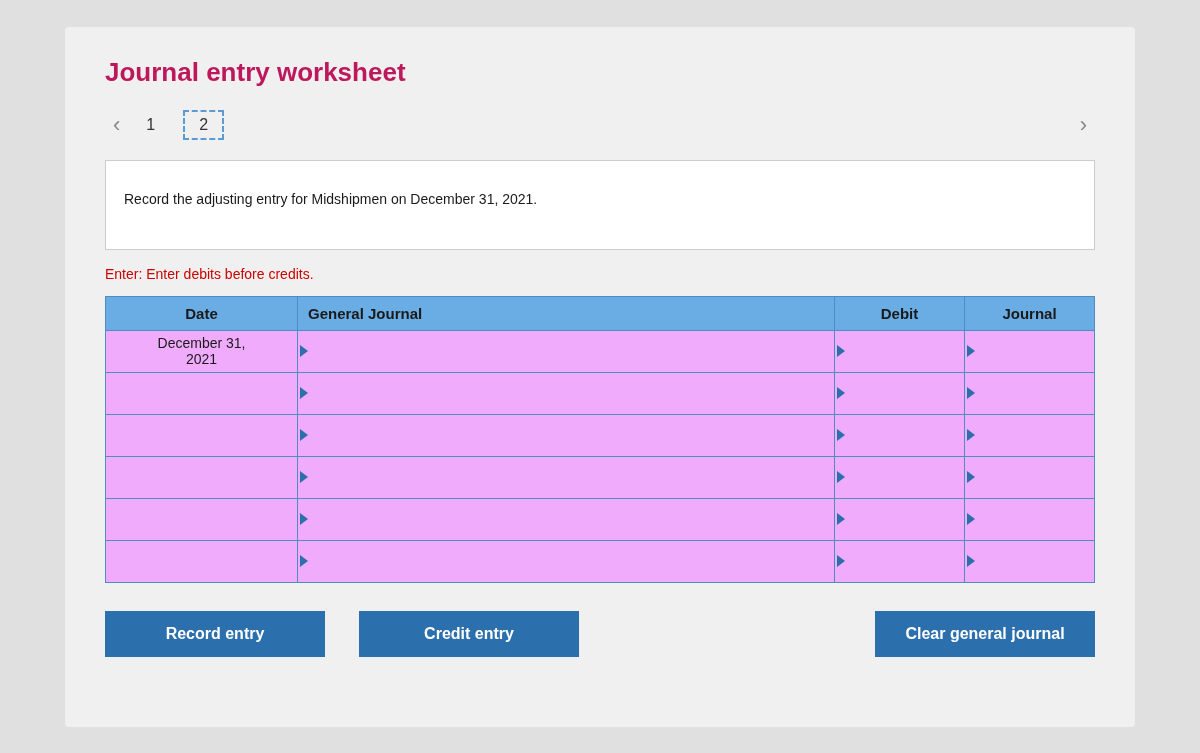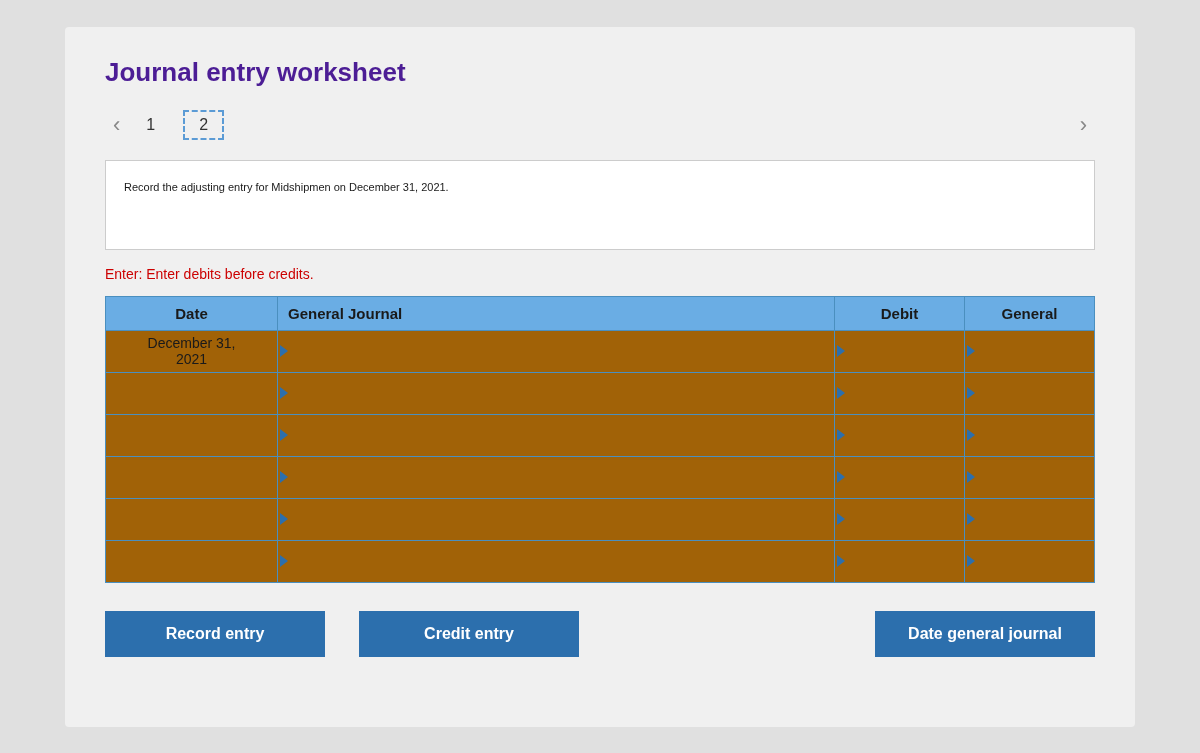--- a/index.html
+++ b/index.html
@@ -24,21 +24,21 @@
       border-radius: 4px;
       padding: 30px 40px 40px 40px;
       width: 1070px;
       min-height: 700px;
       position: relative;
     }
 
     .page-title {
       font-size: 26px;
       font-weight: bold;
-      color: #4c1d95;
+      color: #be185d;
       margin-bottom: 20px;
     }
 
     .navigation {
       display: flex;
       align-items: center;
       margin-bottom: 18px;
       position: relative;
     }
 
@@ -64,24 +64,24 @@
 
     .page-number.active {
       border: 2px dashed #5b9bd5;
       padding: 4px 14px;
       background: transparent;
     }
 
     .instruction-box {
       background-color: #ffffff;
       border: 1px solid #ccc;
-      padding: 20px 18px;
+      padding: 30px 18px;
       margin-bottom: 16px;
       min-height: 90px;
-      font-size: 11px;
+      font-size: 14px;
       color: #1a1a1a;
     }
 
     .note-text {
       color: #cc0000;
       font-size: 14px;
       margin-bottom: 14px;
     }
 
     .journal-table {
@@ -94,21 +94,21 @@
       background-color: #6aade4;
       color: #1a1a1a;
       font-weight: bold;
       font-size: 15px;
       padding: 8px 10px;
       border: 1px solid #4a8fbf;
       text-align: center;
     }
 
     .journal-table thead tr th.date-col {
-      width: 172px;
+      width: 192px;
       text-align: center;
     }
 
     .journal-table thead tr th.journal-col {
       text-align: left;
     }
 
     .journal-table thead tr th.debit-col {
       width: 130px;
       text-align: center;
@@ -120,21 +120,21 @@
     }
 
     .journal-table tbody tr {
       height: 42px;
     }
 
     .journal-table tbody tr td {
       border: 1px solid #4a8fbf;
       padding: 4px 8px;
       vertical-align: middle;
-      background-color: #a16207;
+      background-color: #f0abfc;
       position: relative;
     }
 
     .journal-table tbody tr td.date-cell {
       font-size: 14px;
       color: #1a1a1a;
       text-align: center;
       vertical-align: middle;
     }
 
@@ -213,21 +213,21 @@
   </div>
 
   <p class="note-text">Enter: Enter debits before credits.</p>
 
   <table class="journal-table">
     <thead>
       <tr>
         <th class="date-col">Date</th>
         <th class="journal-col">General Journal</th>
         <th class="debit-col">Debit</th>
-        <th class="credit-col">General</th>
+        <th class="credit-col">Journal</th>
       </tr>
     </thead>
     <tbody>
       <tr>
         <td class="date-cell" style="white-space: pre-line; font-size:14px; text-align:center;">December 31,
 2021</td>
         <td style="position:relative;">
           <span class="arrow-indicator"></span>
           <input class="cell-input" type="text" value="" style="">
         </td>
@@ -314,15 +314,15 @@
           <span class="arrow-indicator"></span>
           <input class="debit-credit-input" type="text" value="" style="">
         </td>
       </tr>
     </tbody>
   </table>
 
   <div class="buttons-row">
     <button class="btn">Record entry</button>
     <button class="btn">Credit entry</button>
-    <button class="btn btn-right">Date general journal</button>
+    <button class="btn btn-right">Clear general journal</button>
   </div>
 </div>
 
 </body></html>

